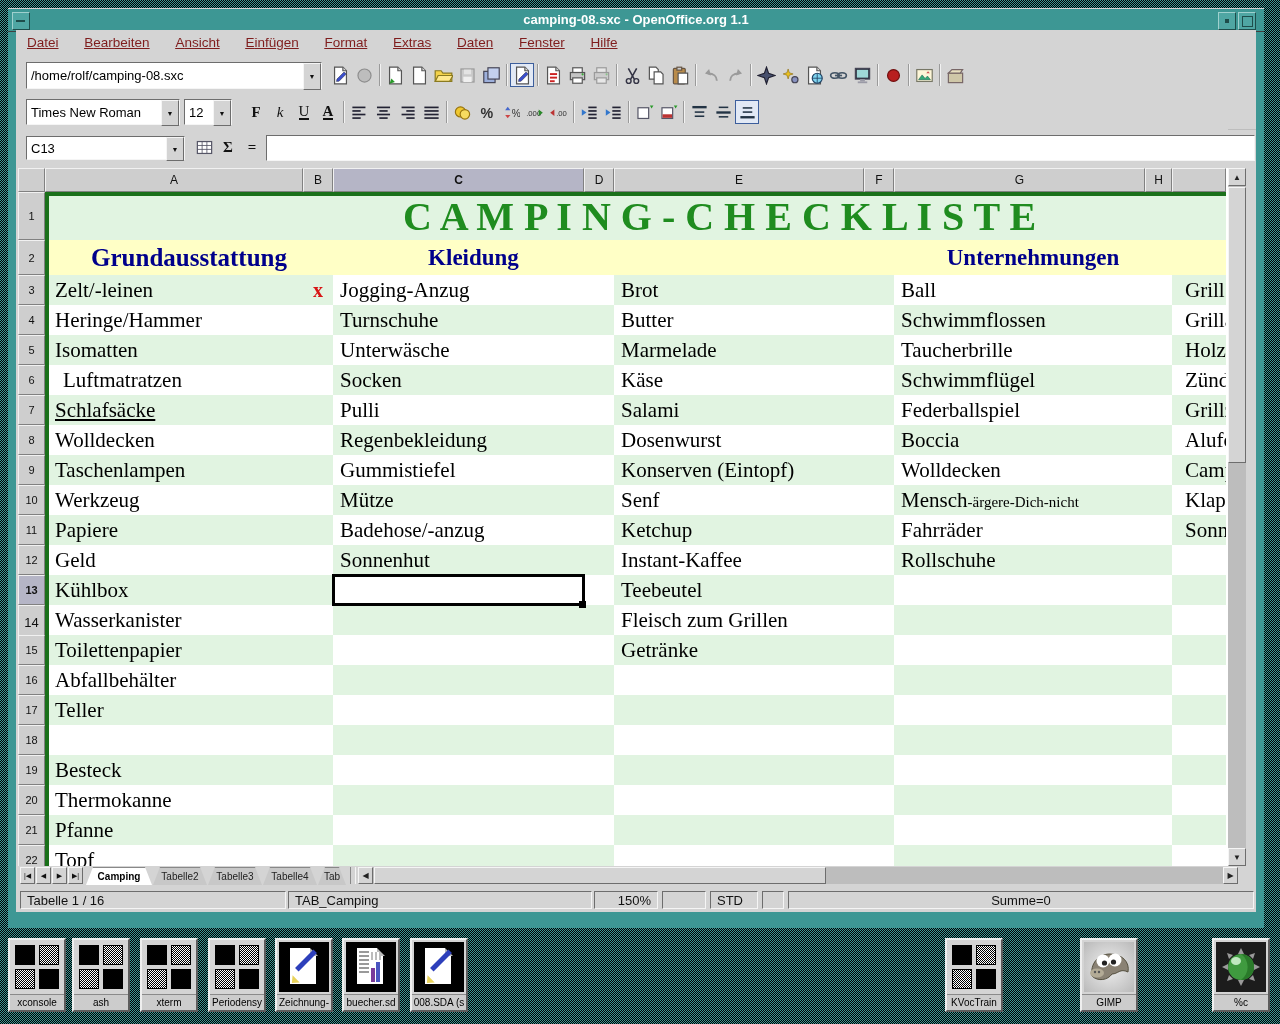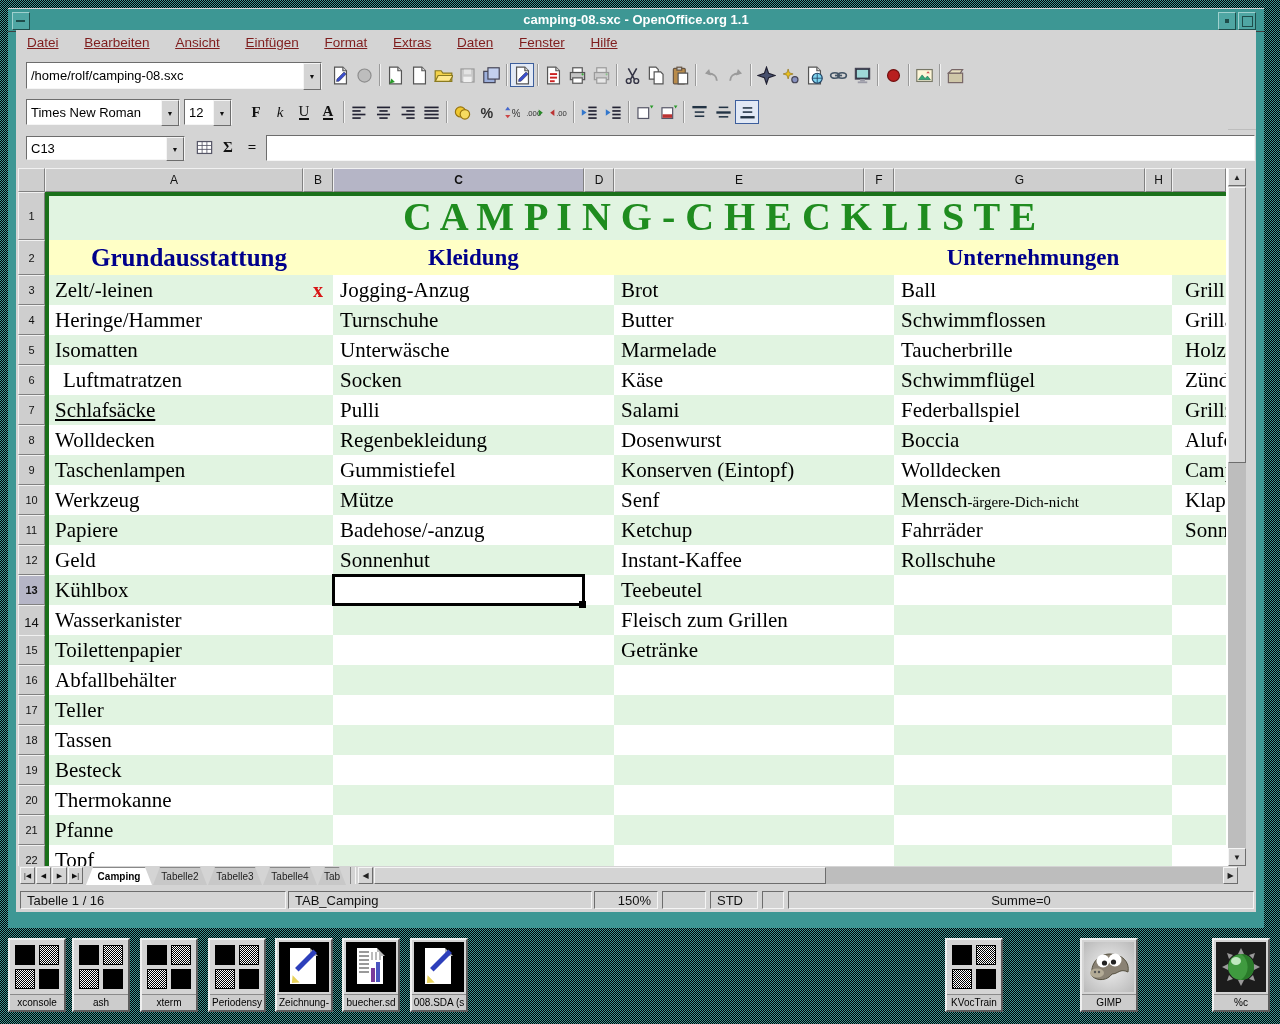--- a/index.html
+++ b/index.html
@@ -614,21 +614,20 @@
       <div class="celltext" style="left: 37px; top: 258px; width: 246px; height: 29px; line-height: 28px;">Wolldecken</div>
       <div class="celltext" style="left: 37px; top: 288px; width: 246px; height: 29px; line-height: 28px;">Taschenlampen</div>
       <div class="celltext" style="left: 37px; top: 318px; width: 246px; height: 37px; line-height: 28px;">Werkzeug</div>
       <div class="celltext" style="left: 37px; top: 348px; width: 246px; height: 29px; line-height: 28px;">Papiere</div>
       <div class="celltext" style="left: 37px; top: 378px; width: 246px; height: 29px; line-height: 28px;">Geld</div>
       <div class="celltext" style="left: 37px; top: 408px; width: 246px; height: 29px; line-height: 28px;">Kühlbox</div>
       <div class="celltext" style="left: 37px; top: 438px; width: 246px; height: 29px; line-height: 28px;">Wasserkanister</div>
       <div class="celltext" style="left: 37px; top: 468px; width: 246px; height: 29px; line-height: 28px;">Toilettenpapier</div>
       <div class="celltext" style="left: 37px; top: 498px; width: 246px; height: 29px; line-height: 28px;">Abfallbehälter</div>
       <div class="celltext" style="left: 37px; top: 528px; width: 246px; height: 29px; line-height: 28px;">Teller</div>
-      <div class="celltext" style="left: 37px; top: 558px; width: 246px; height: 29px; line-height: 28px;">Tassen</div>
       <div class="celltext" style="left: 37px; top: 588px; width: 246px; height: 29px; line-height: 28px;">Besteck</div>
       <div class="celltext" style="left: 37px; top: 618px; width: 246px; height: 29px; line-height: 28px;">Thermokanne</div>
       <div class="celltext" style="left: 37px; top: 648px; width: 246px; height: 29px; line-height: 28px;">Pfanne</div>
       <div class="celltext" style="left: 37px; top: 678px; width: 246px; height: 29px; line-height: 28px;">Topf</div>
       <div class="celltext" style="left: 322px; top: 108px; width: 242px; height: 29px; line-height: 28px;">Jogging-Anzug</div>
       <div class="celltext" style="left: 322px; top: 138px; width: 242px; height: 29px; line-height: 28px;">Turnschuhe</div>
       <div class="celltext" style="left: 322px; top: 168px; width: 242px; height: 29px; line-height: 28px;">Unterwäsche</div>
       <div class="celltext" style="left: 322px; top: 198px; width: 242px; height: 29px; line-height: 28px;">Socken</div>
       <div class="celltext" style="left: 322px; top: 228px; width: 242px; height: 29px; line-height: 28px;">Pulli</div>
       <div class="celltext" style="left: 322px; top: 258px; width: 242px; height: 29px; line-height: 28px;">Regenbekleidung</div>

